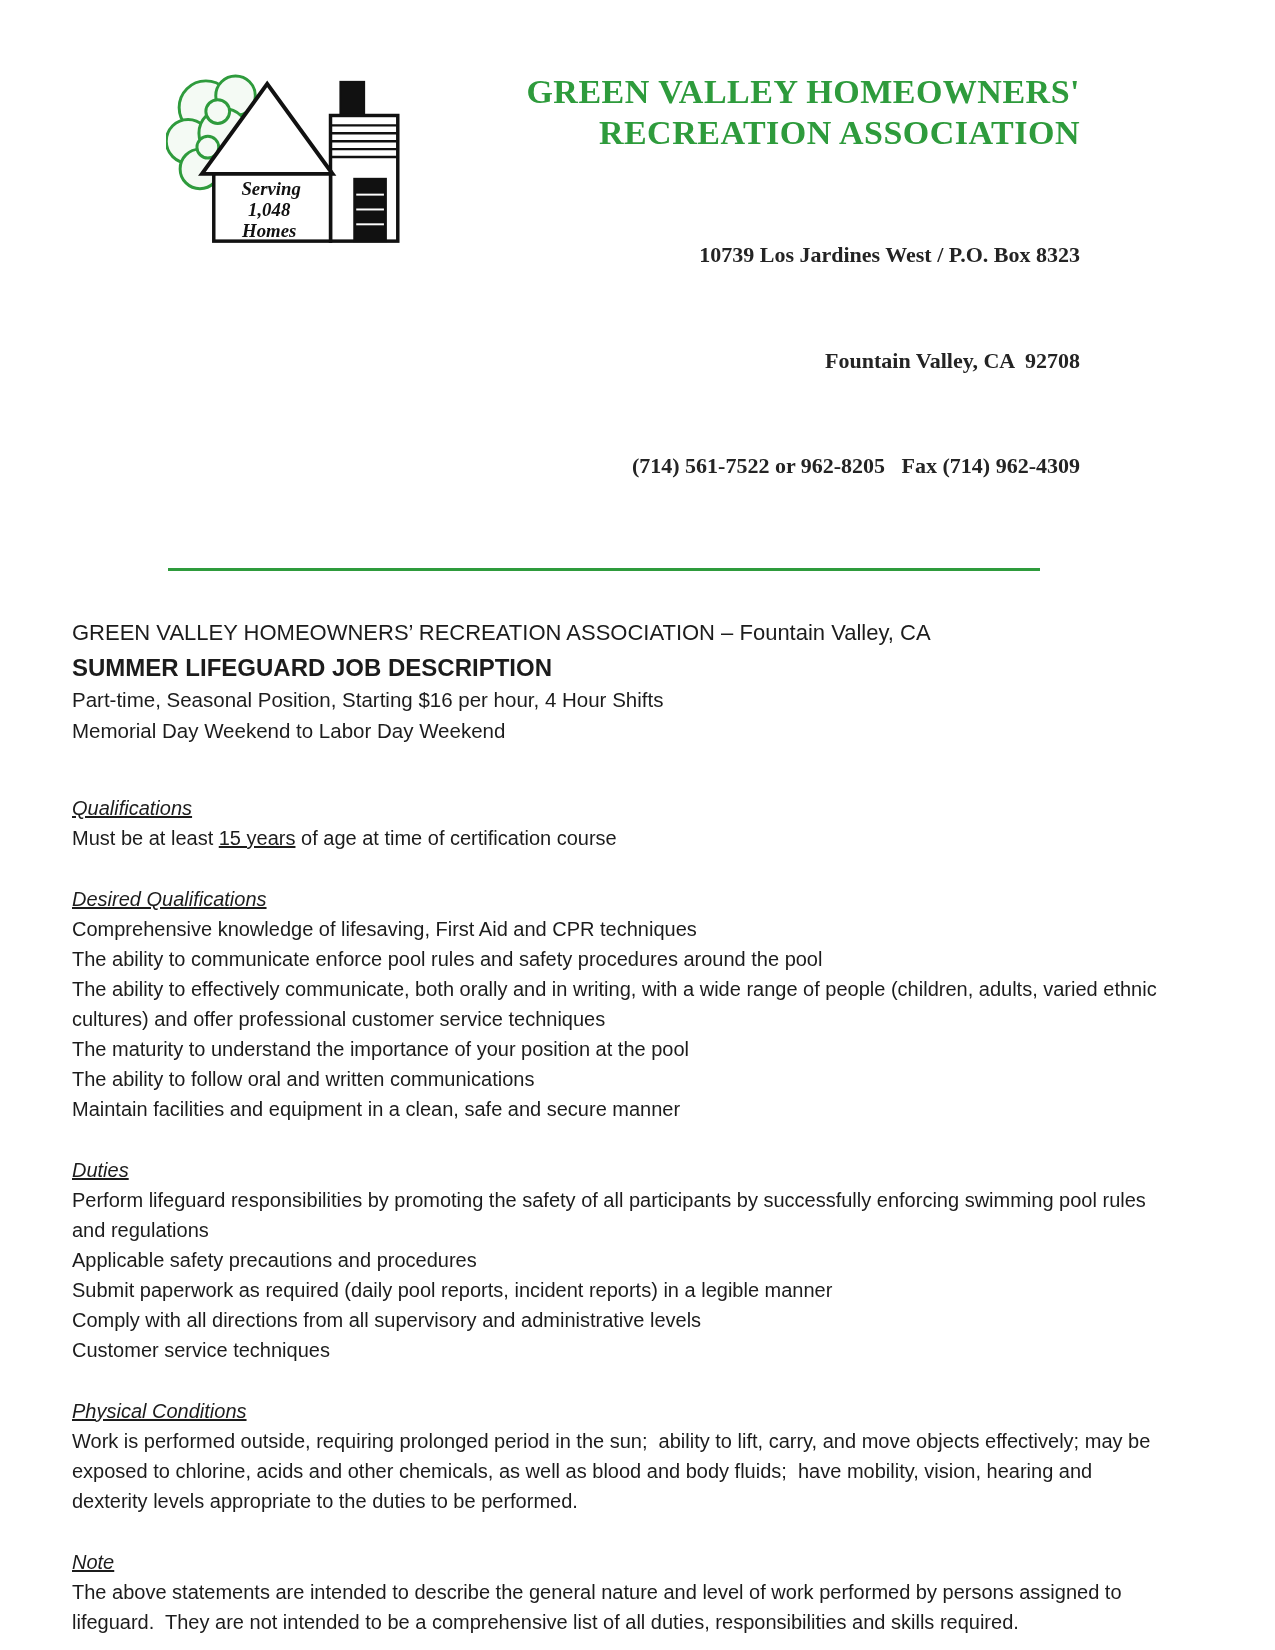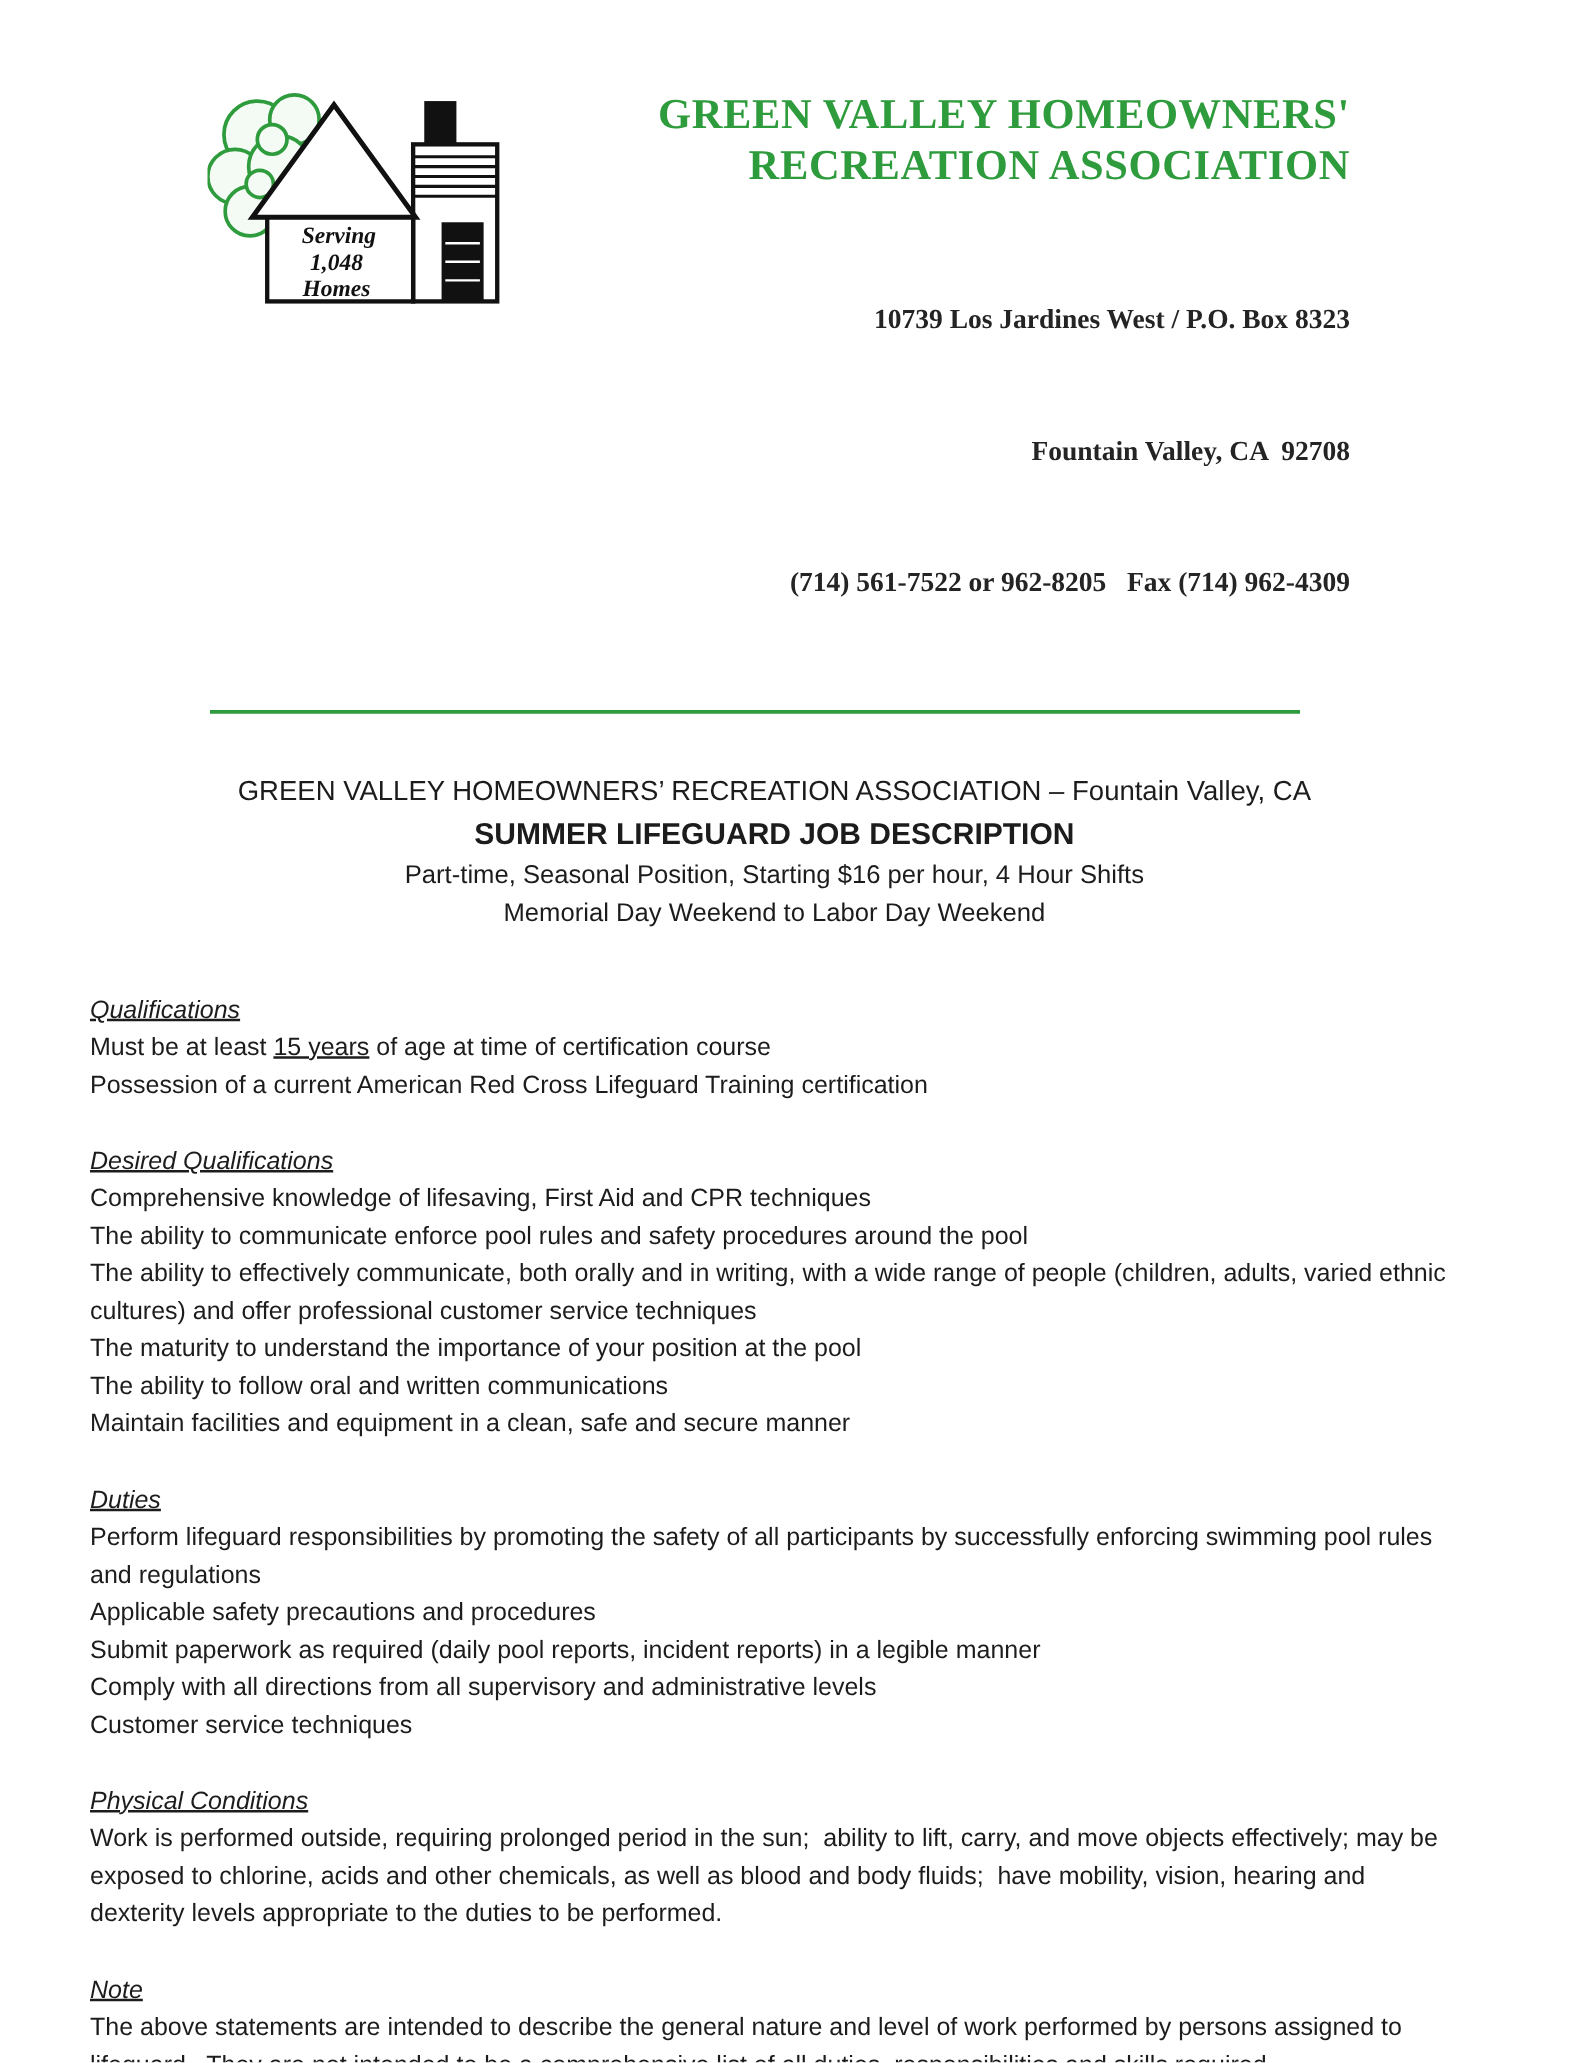--- a/index.html
+++ b/index.html
@@ -35,21 +35,21 @@
     color:#242424;
     white-space:pre-wrap;
   }
   .green-rule {
     height:3px;
     width:872px;
     margin:14px 0 0 96px;
     background:var(--brand-green, #2e9b3c);
   }
   
-  .title-block { text-align:center; margin-top:46px; }
+  .title-block { text-align:left; margin-top:46px; }
   .title-line1 { font-size:22px; line-height:1.45; }
   .title-line2 { font-size:24px; font-weight:700; line-height:1.45; margin-top:2px; }
   .title-line3, .title-line4 { font-size:20.5px; line-height:1.5; }
   
   .sections { margin-top:46px; width:1092px; }
   .section { margin-bottom:31px; }
   .section-heading {
     font-style:italic;
     text-decoration:underline;
     font-size:20px;
@@ -137,21 +137,20 @@
       <div class="title-line2">SUMMER LIFEGUARD JOB DESCRIPTION</div>
       <div class="title-line3">Part-time, Seasonal Position, Starting $16 per hour, 4 Hour Shifts</div>
       <div class="title-line4">Memorial Day Weekend to Labor Day Weekend</div>
     </div>
 
     <div class="sections">
 
       <section class="section">
         <p class="section-heading">Qualifications</p>
         <p class="line"><span>Must be at least </span><span class="u">15 years</span><span> of age at time of certification course</span></p>
-        <p class="line">Possession of a current American Red Cross Lifeguard Training certification</p>
       </section>
 
       <section class="section">
         <p class="section-heading">Desired Qualifications</p>
         <p class="line">Comprehensive knowledge of lifesaving, First Aid and CPR techniques</p>
         <p class="line">The ability to communicate enforce pool rules and safety procedures around the pool</p>
         <p class="line">The ability to effectively communicate, both orally and in writing, with a wide range of people (children, adults, varied ethnic cultures) and offer professional customer service techniques</p>
         <p class="line">The maturity to understand the importance of your position at the pool</p>
         <p class="line">The ability to follow oral and written communications</p>
         <p class="line">Maintain facilities and equipment in a clean, safe and secure manner</p>

